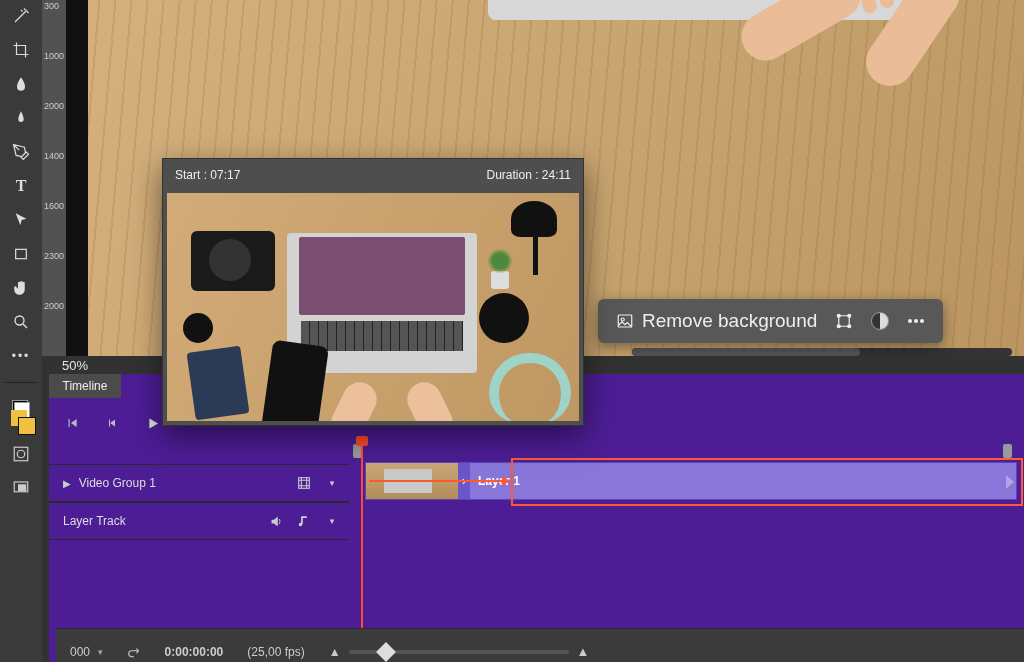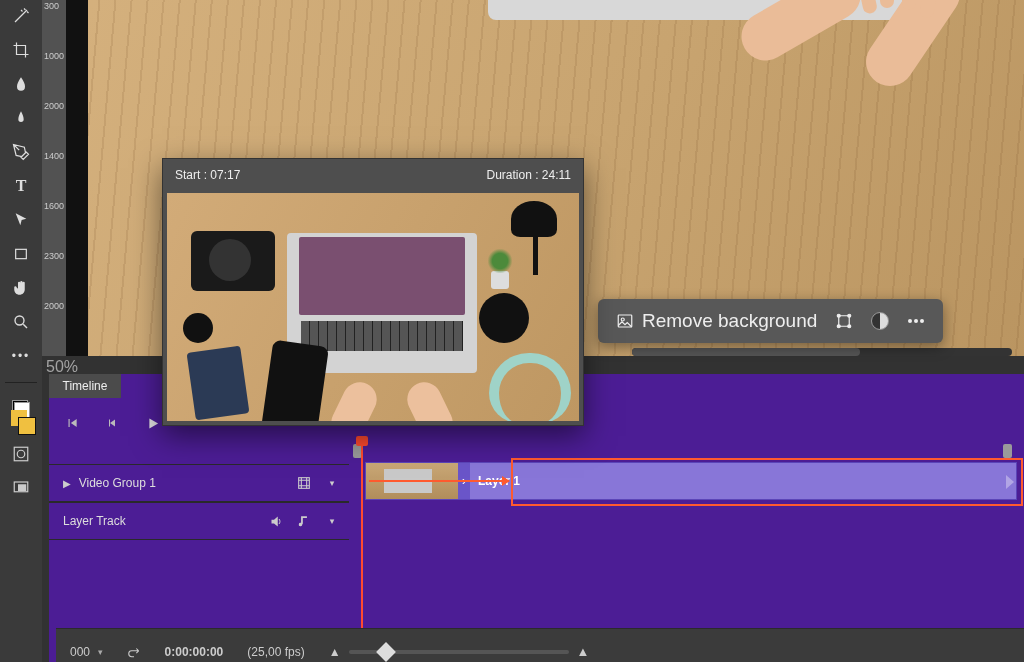--- a/index.html
+++ b/index.html
@@ -80,21 +80,21 @@
 .actionbar .abtn { display:flex; align-items:center; gap:8px; color:#eee; font-size:19px; cursor:pointer; }
 .actionbar .ic { width:18px; height:18px; display:flex; align-items:center; justify-content:center; }
 .dotcircle{width:18px;height:18px;border-radius:50%;background:linear-gradient(90deg,#333 50%,#ddd 50%);border:1px solid #999;}
 .dots3 span{width:4px;height:4px;border-radius:50%;background:#eee;display:inline-block;margin:0 1px;}
 
 .hscroll { position:absolute; left:632px; top:348px; width:380px; height:8px; background:#333; border-radius:4px;}
 .hscroll .thumb{height:100%;width:60%;background:#555;border-radius:4px;}
 
 
 .lower { position:absolute; left:42px; top:356px; right:0; bottom:0; background:#323232; }
-.zoom { position:absolute; left:4px; top:2px; font-size:16px; color:#a3a3a3; }
+.zoom { position:absolute; left:20px; top:2px; font-size:13px; color:#e5e5e5; }
 .tlpanel { position:absolute; left:7px; top:18px; right:0; bottom:0; background:#4c1d95; }
 .tltab { width:72px; height:24px; background:#4b4b4b; display:flex; align-items:center; justify-content:center; font-size:12px; color:#eee; }
 .transport { position:absolute; left:12px; top:38px; display:flex; align-items:center; gap:18px; }
 .transport .tc{width:22px;height:22px;display:flex;align-items:center;justify-content:center;color:#bbb;cursor:pointer;}
 .tracks { position:absolute; left:0; right:0; top:78px; bottom:34px; }
 .trackhead { position:absolute; left:0; width:300px; height:38px; display:flex; align-items:center;
   justify-content:space-between; padding:0 8px 0 14px; border-top:1px solid #2a2a2a; border-bottom:1px solid #2a2a2a; }
 .trackhead .th-left{display:flex;align-items:center;gap:8px;}
 .trackhead .th-right{display:flex;align-items:center;gap:10px;color:#ccc;}
 .th-arrow{font-size:10px;color:#ccc;}

